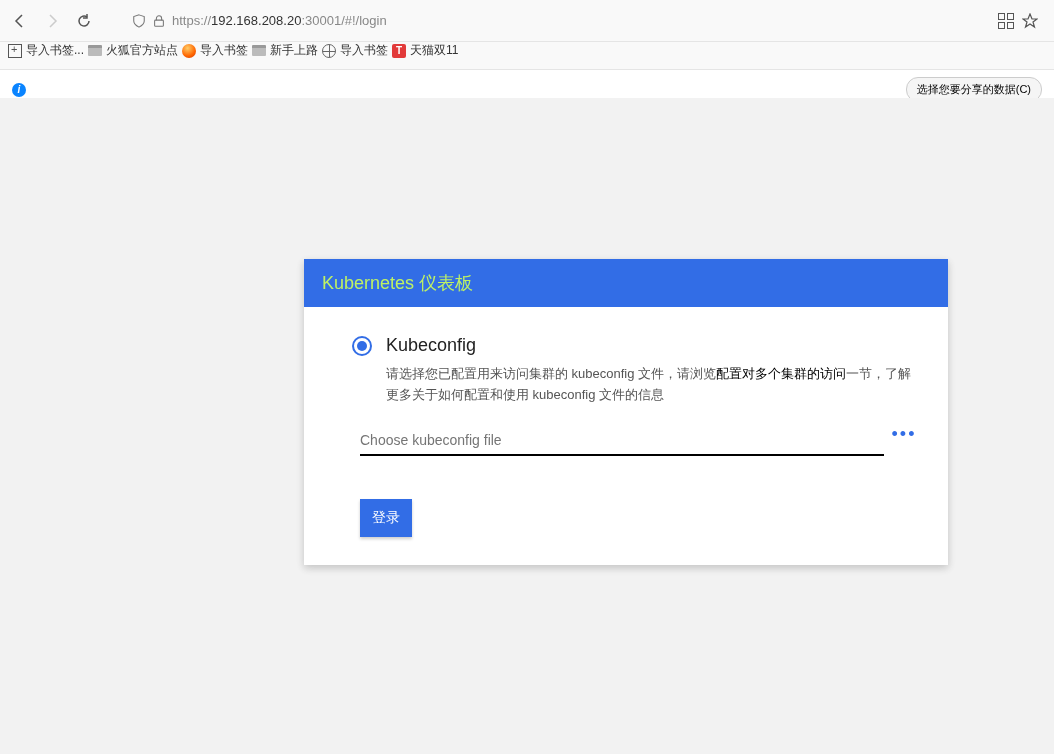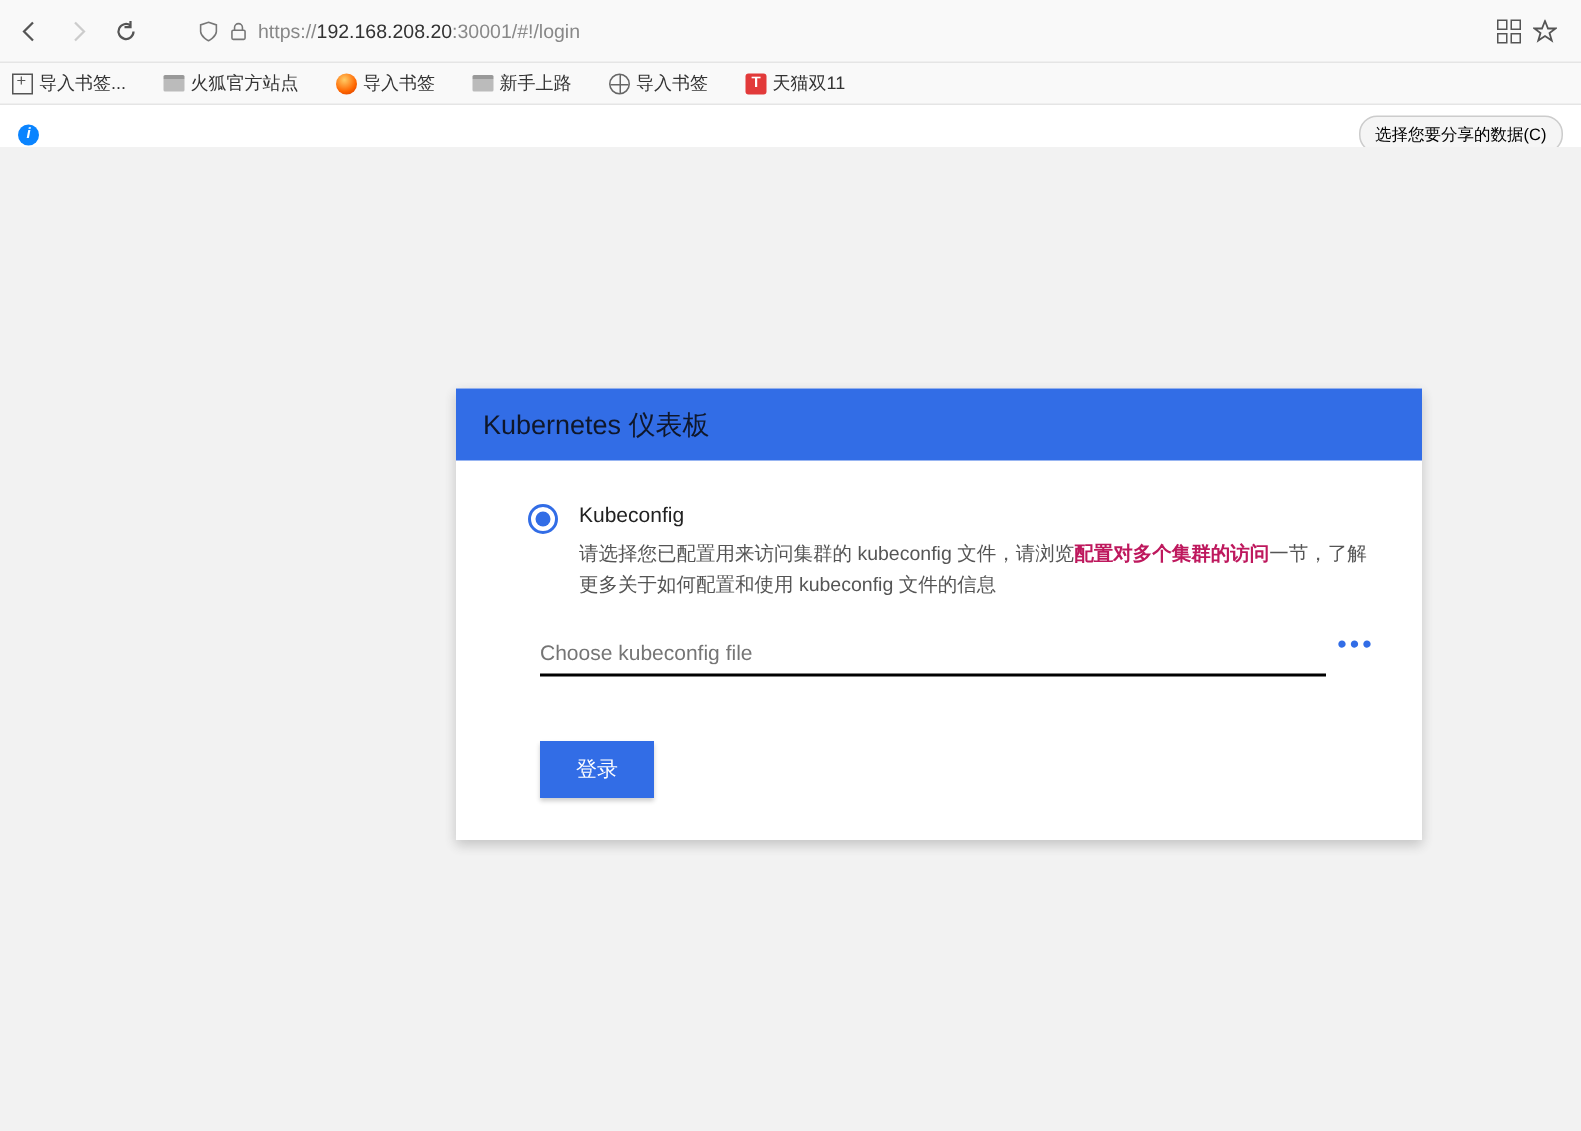--- a/index.html
+++ b/index.html
@@ -59,23 +59,23 @@
       display: grid;
       grid-template-columns: 1fr 1fr;
       grid-template-rows: 1fr 1fr;
       gap: 2px;
     }
     .qr-icon div { border: 1.5px solid #555; }
     .bookmarks-bar {
       height: 28px;
       background: #f9f9f9;
       display: flex;
-      align-items: center;
+      align-items: flex-start;
       padding: 0 8px;
-      gap: 25px;
+      gap: 4px;
       border-bottom: 1px solid #e5e5e5;
       font-size: 12px;
       color: #333;
     }
     .bookmark-item {
       display: flex;
       align-items: center;
       gap: 4px;
       cursor: pointer;
     }
@@ -150,21 +150,21 @@
       position: absolute;
       left: 304px;
       top: 161px;
       width: 644px;
       background: #fff;
       box-shadow: 0 3px 8px rgba(0,0,0,0.12), 0 3px 8px rgba(0,0,0,0.08);
     }
     .card-header {
       height: 48px;
       background: #326de6;
-      color: #0f172a;
+      color: #bef264;
       font-size: 18px;
       display: flex;
       align-items: center;
       padding: 0 18px;
       text-align: right;
     }
     .card-body {
       padding: 28px 24px 28px 48px;
     }
     .option {
@@ -179,26 +179,26 @@
       position: relative;
       margin-top: 1px;
     }
     .radio.selected { border-color: #326de6; }
     .radio.selected::after {
       content:""; position:absolute; left:3px; top:3px;
       width:10px; height:10px; border-radius:50%; background:#326de6;
     }
     .option-content { flex:1; }
     .option-title {
-      font-size: 14px; color: #222; margin-bottom: 8px;
+      font-size: 18px; color: #222; margin-bottom: 8px;
     }
     .option-desc {
       font-size: 13px; color: #555; line-height: 1.6;
     }
-    .option-desc a { color: #be185d; text-decoration: none; font-weight: bold; }
+    .option-desc a { color: #000000; text-decoration: none; }
     .file-row {
       display: flex;
       align-items: center;
       margin-top: 18px;
       margin-bottom: 40px;
       margin-left: 8px;
     }
     .file-input-fake {
       flex: 1;
       border: none;
@@ -210,21 +210,21 @@
     }
     .more-dots {
       width: 40px; text-align: center; color: #326de6;
       font-size: 18px; letter-spacing: 2px; cursor: pointer;
       padding-bottom: 14px;
     }
     .login-btn {
       background: #326de6;
       color: #fff;
       border: none;
-      padding: 10px 24px;
+      padding: 10px 12px;
       font-size: 14px;
       cursor: pointer;
       margin-left: 8px;
       box-shadow: 0 2px 3px rgba(0,0,0,0.2);
     }
   </style>
 </head>
 <body>
 
 <div class="browser-toolbar">

